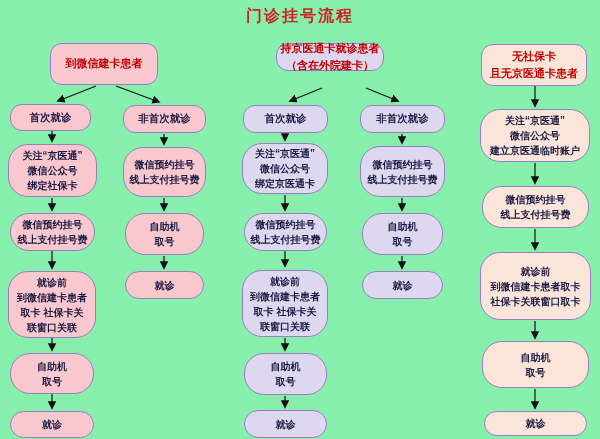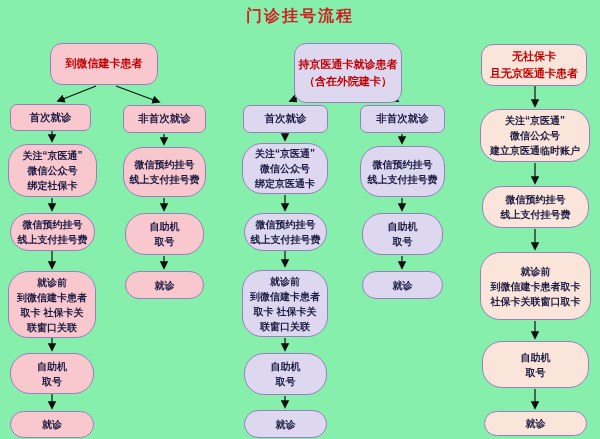--- a/index.html
+++ b/index.html
@@ -16,21 +16,21 @@
     position:absolute;box-sizing:border-box;
     border:1.6px solid #9a7fc0;
     display:flex;align-items:center;justify-content:center;
     text-align:center;white-space:pre-line;font-weight:bold;
     color:#1b1b43;
   }
   .pink{background:#f9c7ce;}
   .lav{background:#ddd7ef;}
   .peach{background:#fbe5da;}
   .hdr{color:#c00000;font-size:11px;border-radius:12px;line-height:1.55;}
-  .branch{font-size:10.5px;border-radius:7px;}
+  .branch{font-size:10.5px;border-radius:12px;}
   .step{font-size:10px;border-radius:20px;line-height:1.5;}
   #arrow-layer{position:absolute;left:0;top:0;width:600px;height:439px;pointer-events:none;}
   #arrow-layer line{stroke:#111111;stroke-width:1.2;}
 </style>
 </head>
 <body>
 
 <div id="stage">
 
   <div id="flow-title">门诊挂号流程</div>
@@ -87,21 +87,21 @@
 取号</div>
   <div class="box pink step" style="left:10px;top:411px;width:84px;height:27px">就诊</div>
 
   <div class="box pink branch" style="left:123px;top:105px;width:83px;height:28px">非首次就诊</div>
   <div class="box pink step" style="left:123px;top:147px;width:83px;height:50px">微信预约挂号
 线上支付挂号费</div>
   <div class="box pink step" style="left:125px;top:213px;width:79px;height:42px">自助机
 取号</div>
   <div class="box pink step" style="left:125px;top:271px;width:79px;height:28px">就诊</div>
 
-  <div class="box lav hdr" style="left:294px;top:43px;width:108px;height:60px">持京医通卡就诊患者
+  <div class="box lav hdr" style="left:276px;top:43px;width:108px;height:28px">持京医通卡就诊患者
 （含在外院建卡）</div>
 
   <div class="box lav branch" style="left:243px;top:105px;width:85px;height:28px">首次就诊</div>
   <div class="box lav step" style="left:242px;top:143px;width:86px;height:51px">关注“京医通”
 微信公众号
 绑定京医通卡</div>
   <div class="box lav step" style="left:244px;top:213px;width:83px;height:38px">微信预约挂号
 线上支付挂号费</div>
   <div class="box lav step" style="left:242px;top:270px;width:86px;height:67px">就诊前
 到微信建卡患者

